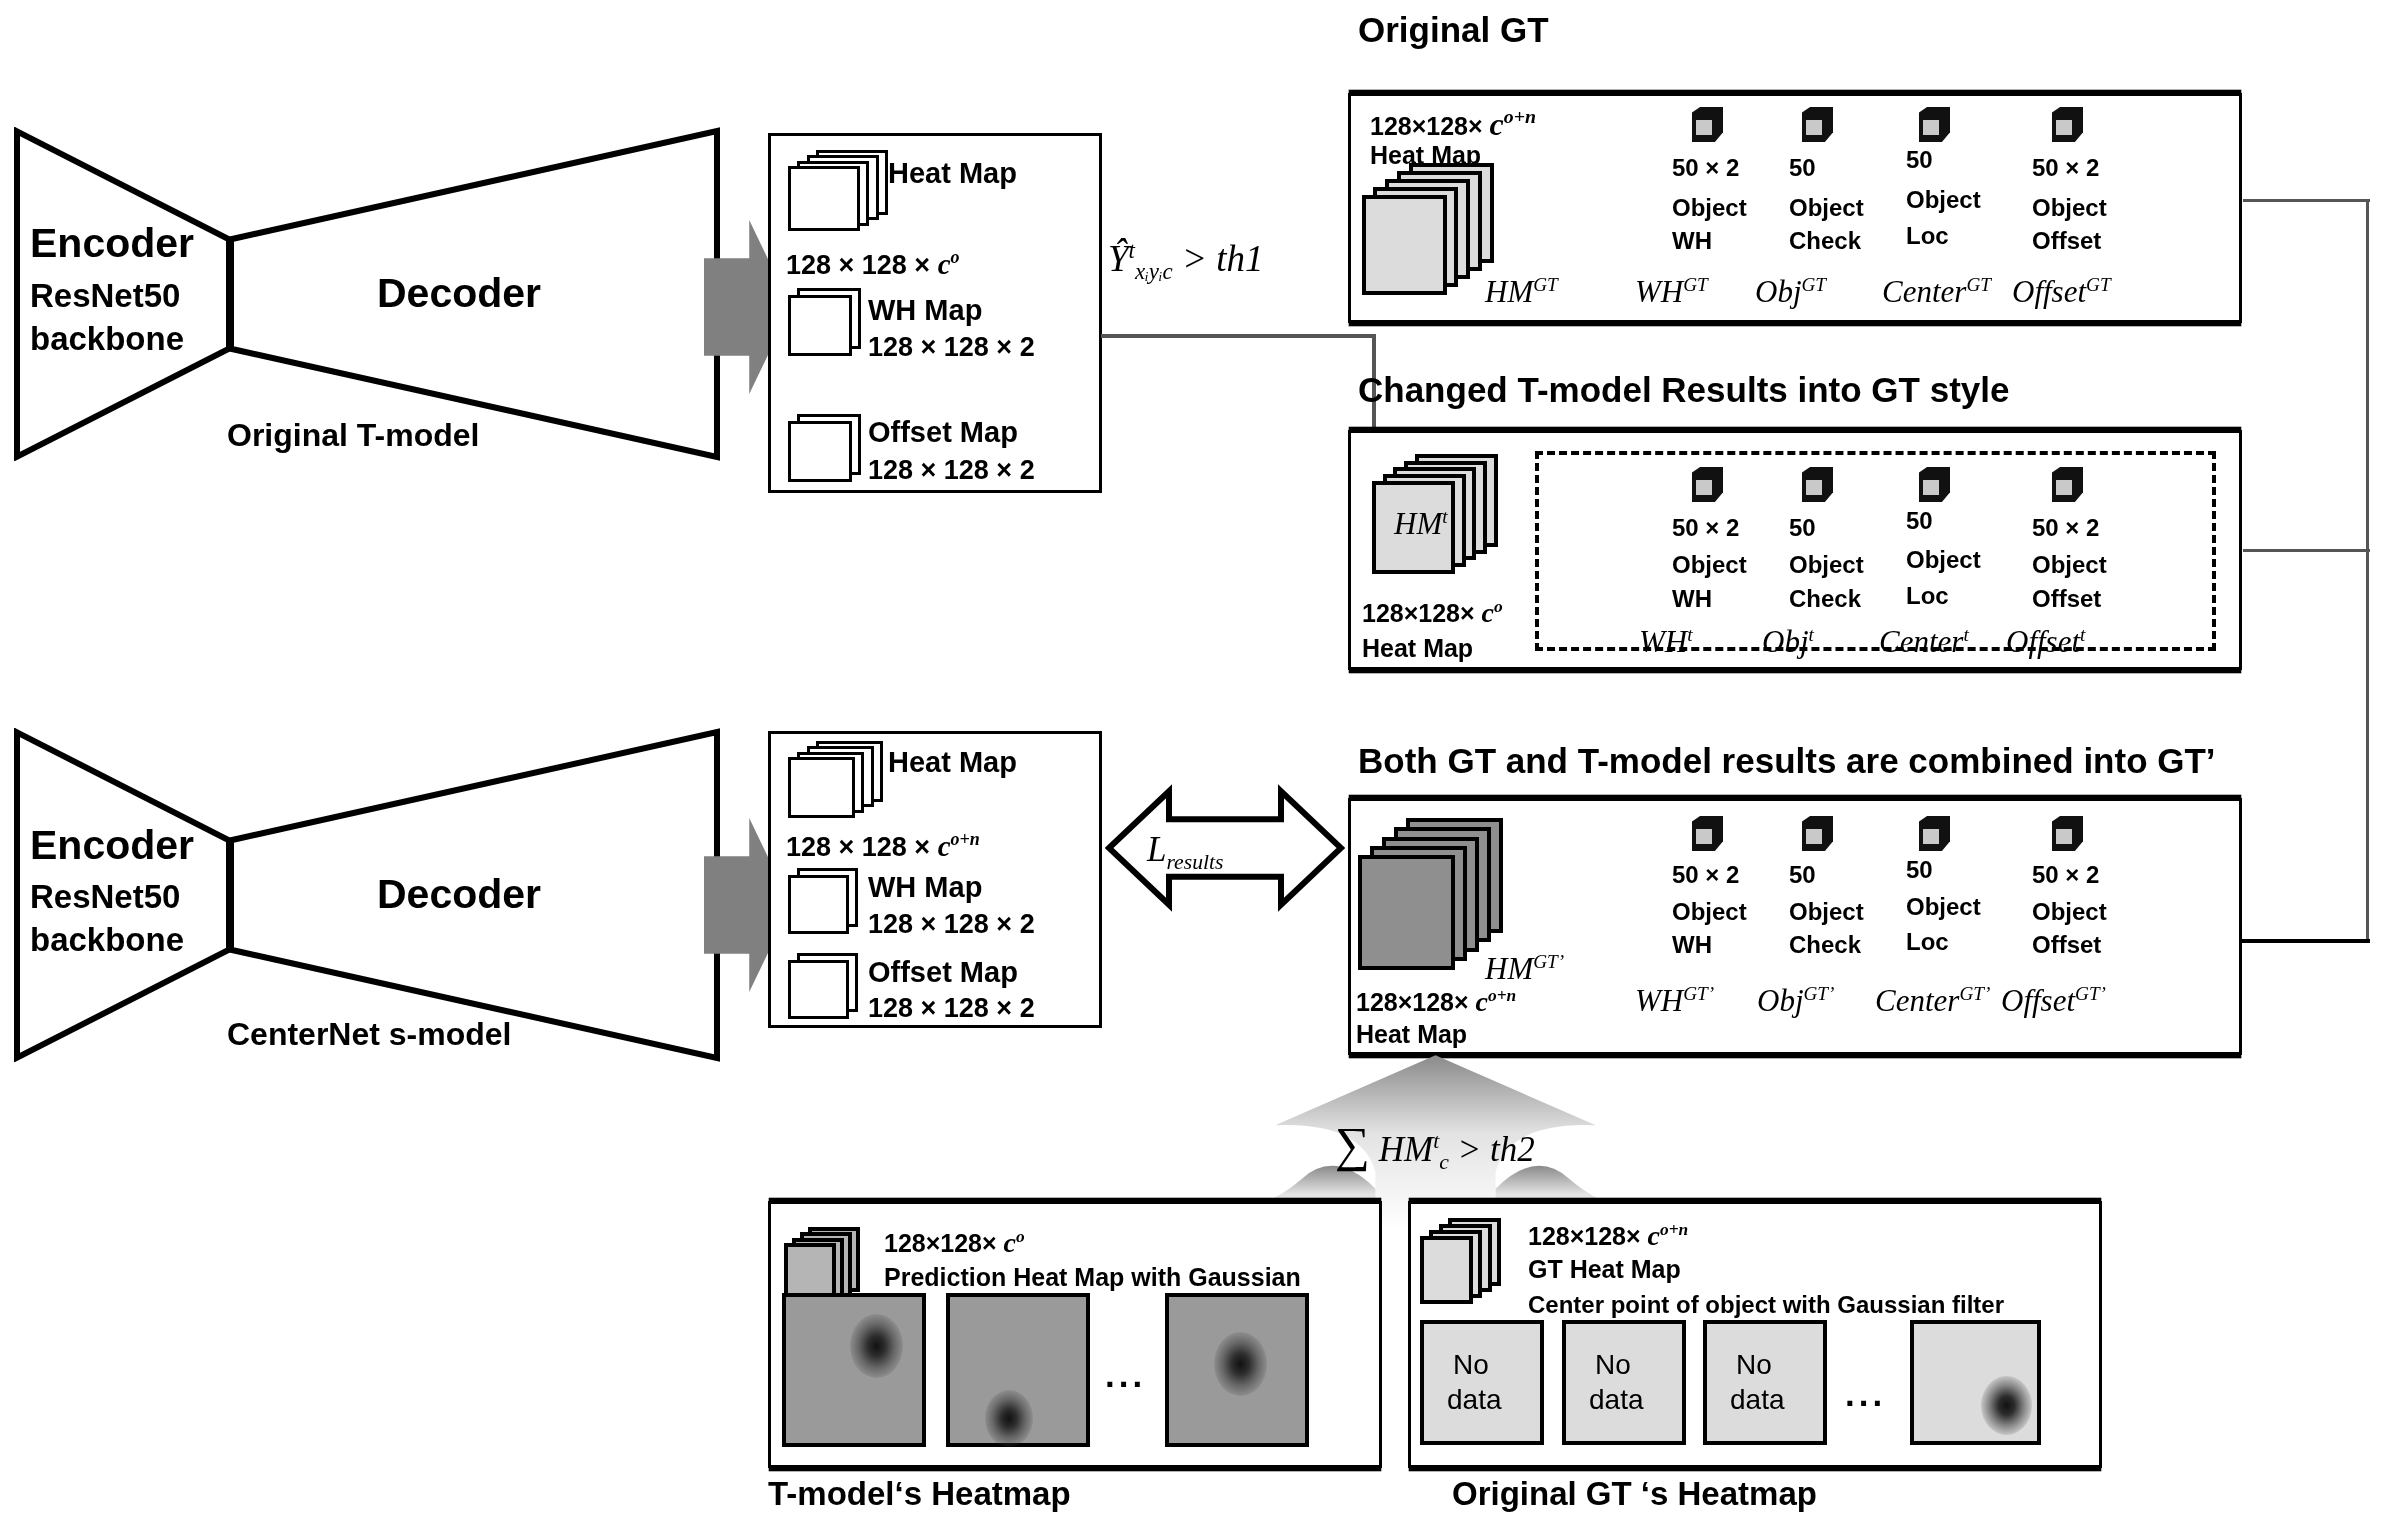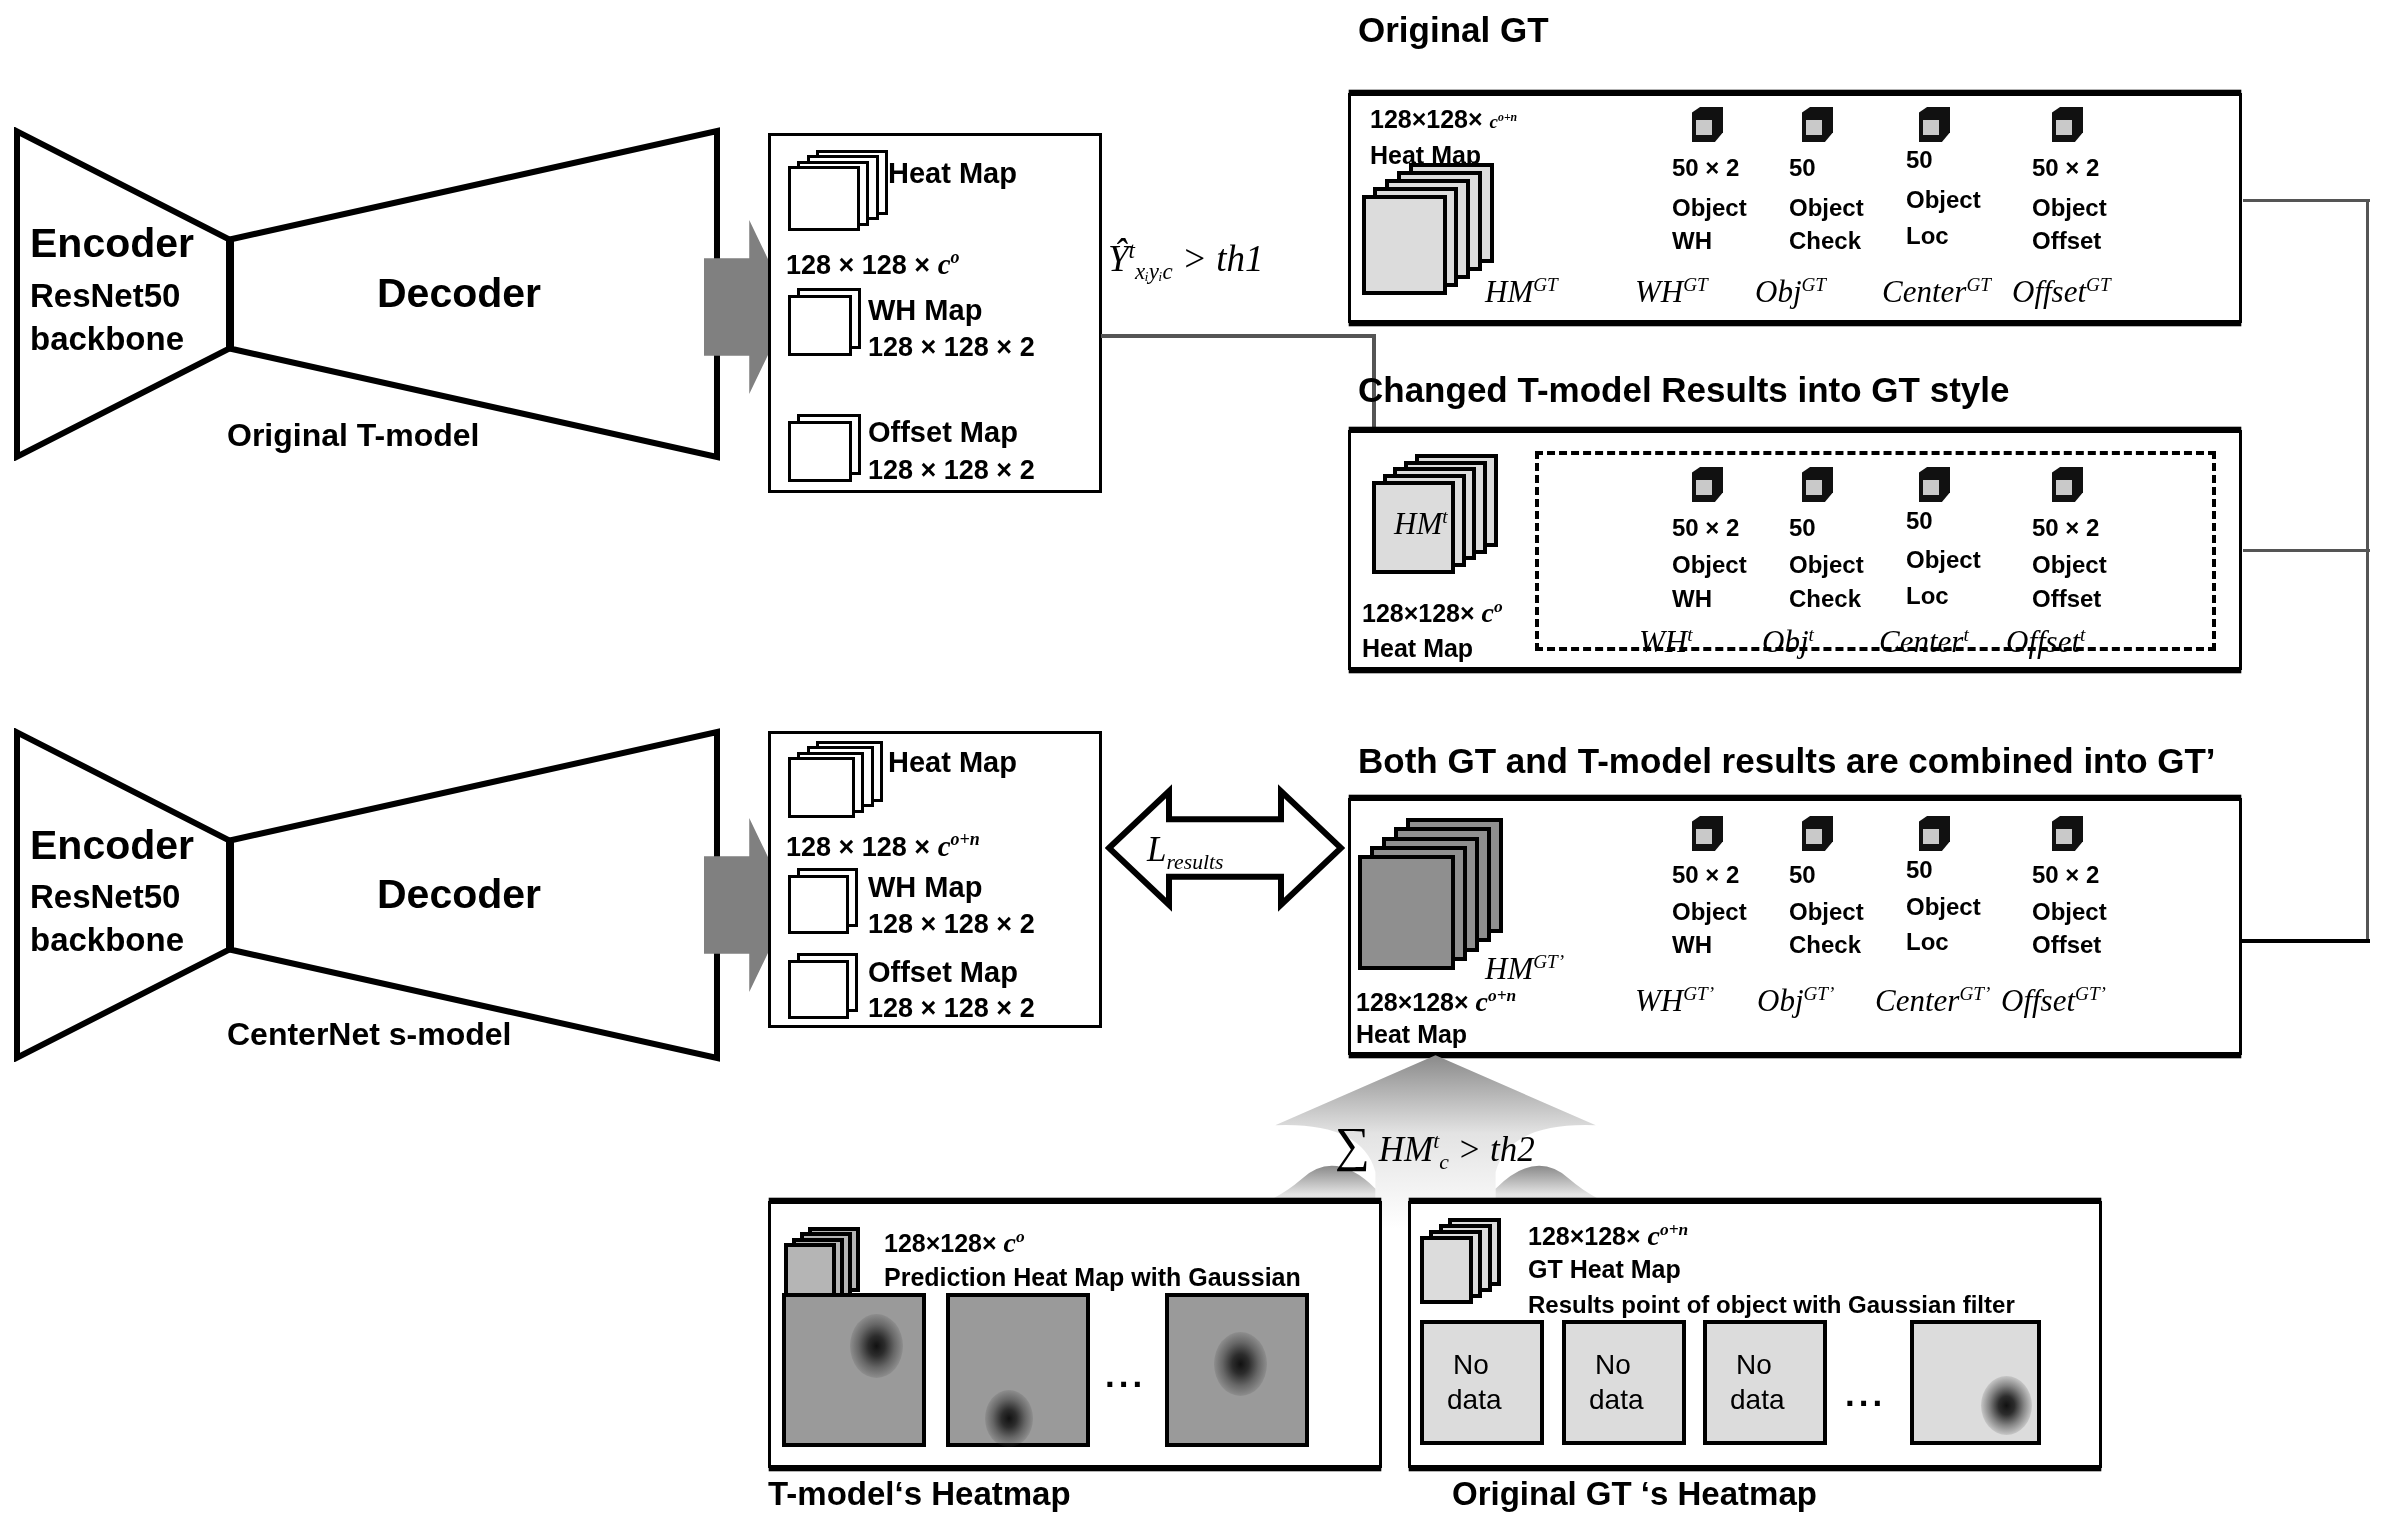--- a/index.html
+++ b/index.html
@@ -110,21 +110,21 @@
 
 <div class="ln" style="left:1101px;top:334px;width:275px;height:4px;"></div>
 <div class="ln" style="left:1372px;top:334px;width:4px;height:220px;"></div>
 <div class="ln" style="left:1372px;top:550px;width:93px;height:4px;"></div>
 <div class="ahead" style="left:1460px;top:534px;border-left:29px solid #000;border-top:18.7px solid transparent;border-bottom:18.7px solid transparent;"></div>
 
 <div class="txt bold" style="left:1358px;top:10px;font-size:35px;">Original GT</div>
 
 <div class="obox dbl" style="left:1348px;top:93px;width:894px;height:230px;"></div>
 
-<div class="txt bold" style="left:1370px;top:105px;font-size:25px;"><span>128×128×</span>&nbsp;<span class="ital" style="font-size:19px;"><span>c</span><sup>o+n</sup></span></div>
+<div class="txt bold" style="left:1370px;top:105px;font-size:25px;"><span>128×128×</span>&nbsp;<span class="ital" style="font-size:32px;"><span>c</span><sup>o+n</sup></span></div>
 <div class="txt bold" style="left:1370px;top:141px;font-size:25px;">Heat Map</div>
 
 <div class="stackg" style="left:1362px;top:163px;width:140px;height:148px;">
   <i style="left:47px;top:0;width:85px;height:100px;background:#dcdcdc;"></i>
   <i style="left:35px;top:8px;width:85px;height:100px;background:#dcdcdc;"></i>
   <i style="left:23px;top:16px;width:85px;height:100px;background:#dcdcdc;"></i>
   <i style="left:10.7px;top:24px;width:85px;height:100px;background:#dcdcdc;"></i>
   <i style="left:0;top:32px;width:85px;height:100px;background:#dcdcdc;"></i>
 </div>
 <div class="txt ital" style="left:1485px;top:274px;font-size:31px;"><span>HM</span><sup>GT</sup></div>
@@ -367,21 +367,21 @@
 <div class="obox dbl" style="left:1408px;top:1201px;width:694px;height:267px;"></div>
 
 <div class="stackg" style="left:1420px;top:1218px;width:100px;height:93px;">
   <i style="left:28px;top:0;width:53px;height:68px;background:#dcdcdc;"></i>
   <i style="left:18.7px;top:6px;width:53px;height:68px;background:#dcdcdc;"></i>
   <i style="left:9.3px;top:12px;width:53px;height:68px;background:#dcdcdc;"></i>
   <i style="left:0;top:18px;width:53px;height:68px;background:#dcdcdc;"></i>
 </div>
 <div class="txt bold" style="left:1528px;top:1220px;font-size:25px;"><span>128×128×</span>&nbsp;<span class="ital" style="font-size:28px;"><span>c</span><sup>o+n</sup></span></div>
 <div class="txt bold" style="left:1528px;top:1255px;font-size:25px;">GT Heat Map</div>
-<div class="txt bold" style="left:1528px;top:1291px;font-size:24px;">Results point of object with Gaussian filter</div>
+<div class="txt bold" style="left:1528px;top:1291px;font-size:24px;">Center point of object with Gaussian filter</div>
 
 <div class="tile" style="left:1420px;top:1320px;width:124px;height:125px;background:#dcdcdc;">
   <span class="txt" style="left:29px;top:25px;font-size:28px;">No</span>
   <span class="txt" style="left:23px;top:60px;font-size:28px;">data</span>
 </div>
 <div class="tile" style="left:1562px;top:1320px;width:124px;height:125px;background:#dcdcdc;">
   <span class="txt" style="left:29px;top:25px;font-size:28px;">No</span>
   <span class="txt" style="left:23px;top:60px;font-size:28px;">data</span>
 </div>
 <div class="tile" style="left:1703px;top:1320px;width:124px;height:125px;background:#dcdcdc;">

